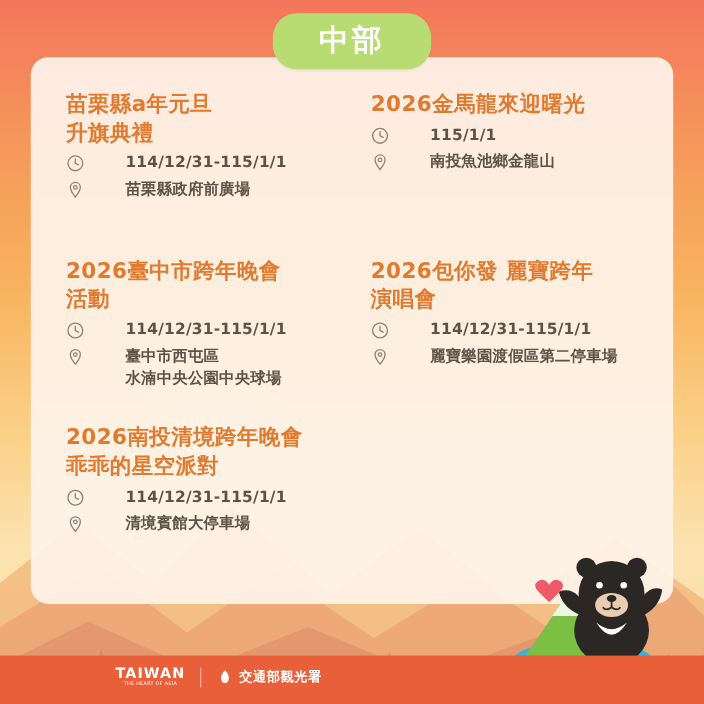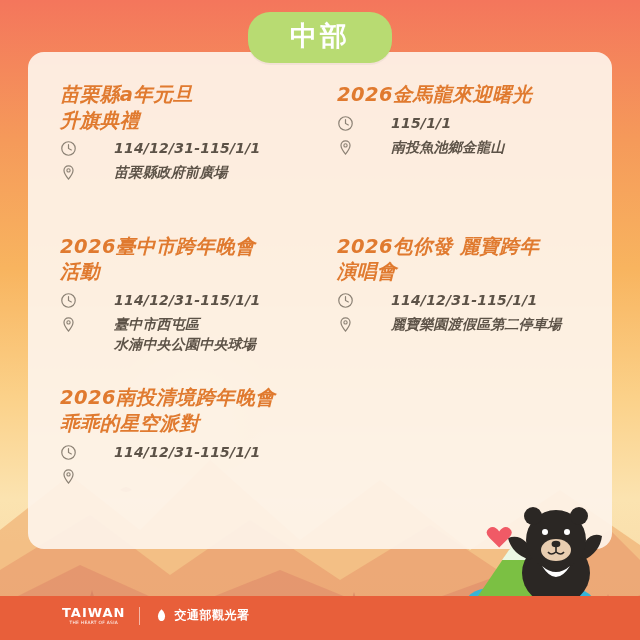--- a/index.html
+++ b/index.html
@@ -72,21 +72,20 @@
     grid-template-columns: 1fr 1fr;
     grid-template-rows: 1fr 1fr 1fr;
     padding: 26px 18px 18px 18px;
     box-sizing: border-box;
     column-gap: 6px;
     row-gap: 2px;
   }
   .event {
     padding: 4px 10px 4px 14px;
     box-sizing: border-box;
-    font-style: italic;
   }
   .ev-title {
     color: #e07a2f;
     font-size: 19.5px;
     font-weight: bold;
     line-height: 1.32;
     letter-spacing: 0.4px;
     white-space: pre-line;
     margin-bottom: 6px;
   }
@@ -140,20 +139,21 @@
     align-items: center;
     gap: 14px;
     color: #ffffff;
   }
   .logo-taiwan {
     font-size: 13px;
     font-weight: bold;
     letter-spacing: 1px;
     line-height: 1;
     text-align: center;
+    margin-left: 43px;
   }
   .logo-taiwan small {
     display: block;
     font-size: 4.4px;
     letter-spacing: .3px;
     font-weight: normal;
     margin-top: 2px;
   }
   .logo-div {
     width: 1px;
@@ -289,20 +289,21 @@
             <circle cx="12" cy="12" r="9.5" fill="none" stroke="#8c8275" stroke-width="1.7"></circle>
             <path d="M12 6.6 L12 12 L16 14" fill="none" stroke="#8c8275" stroke-width="1.7" stroke-linecap="round"></path>
           </svg>
           <span class="txt">114/12/31-115/1/1</span>
         </div>
         <div class="ev-line loc">
           <svg class="ico" viewBox="0 0 24 24">
             <path d="M12 2.6c-3.6 0-6.4 2.8-6.4 6.3 0 4.7 6.4 12.4 6.4 12.4s6.4-7.7 6.4-12.4c0-3.5-2.8-6.3-6.4-6.3z" fill="none" stroke="#8c8275" stroke-width="1.7"></path>
             <circle cx="12" cy="9" r="2.3" fill="none" stroke="#8c8275" stroke-width="1.6"></circle>
           </svg>
+          <span class="txt">清境賓館大停車場</span>
         </div>
       </div>
 
     </div>
   </div>
 
   <div class="bear-wrap">
     <svg viewBox="0 0 180 150">
 
       <ellipse cx="92" cy="130" rx="62" ry="14" fill="#35b4d8"></ellipse>

